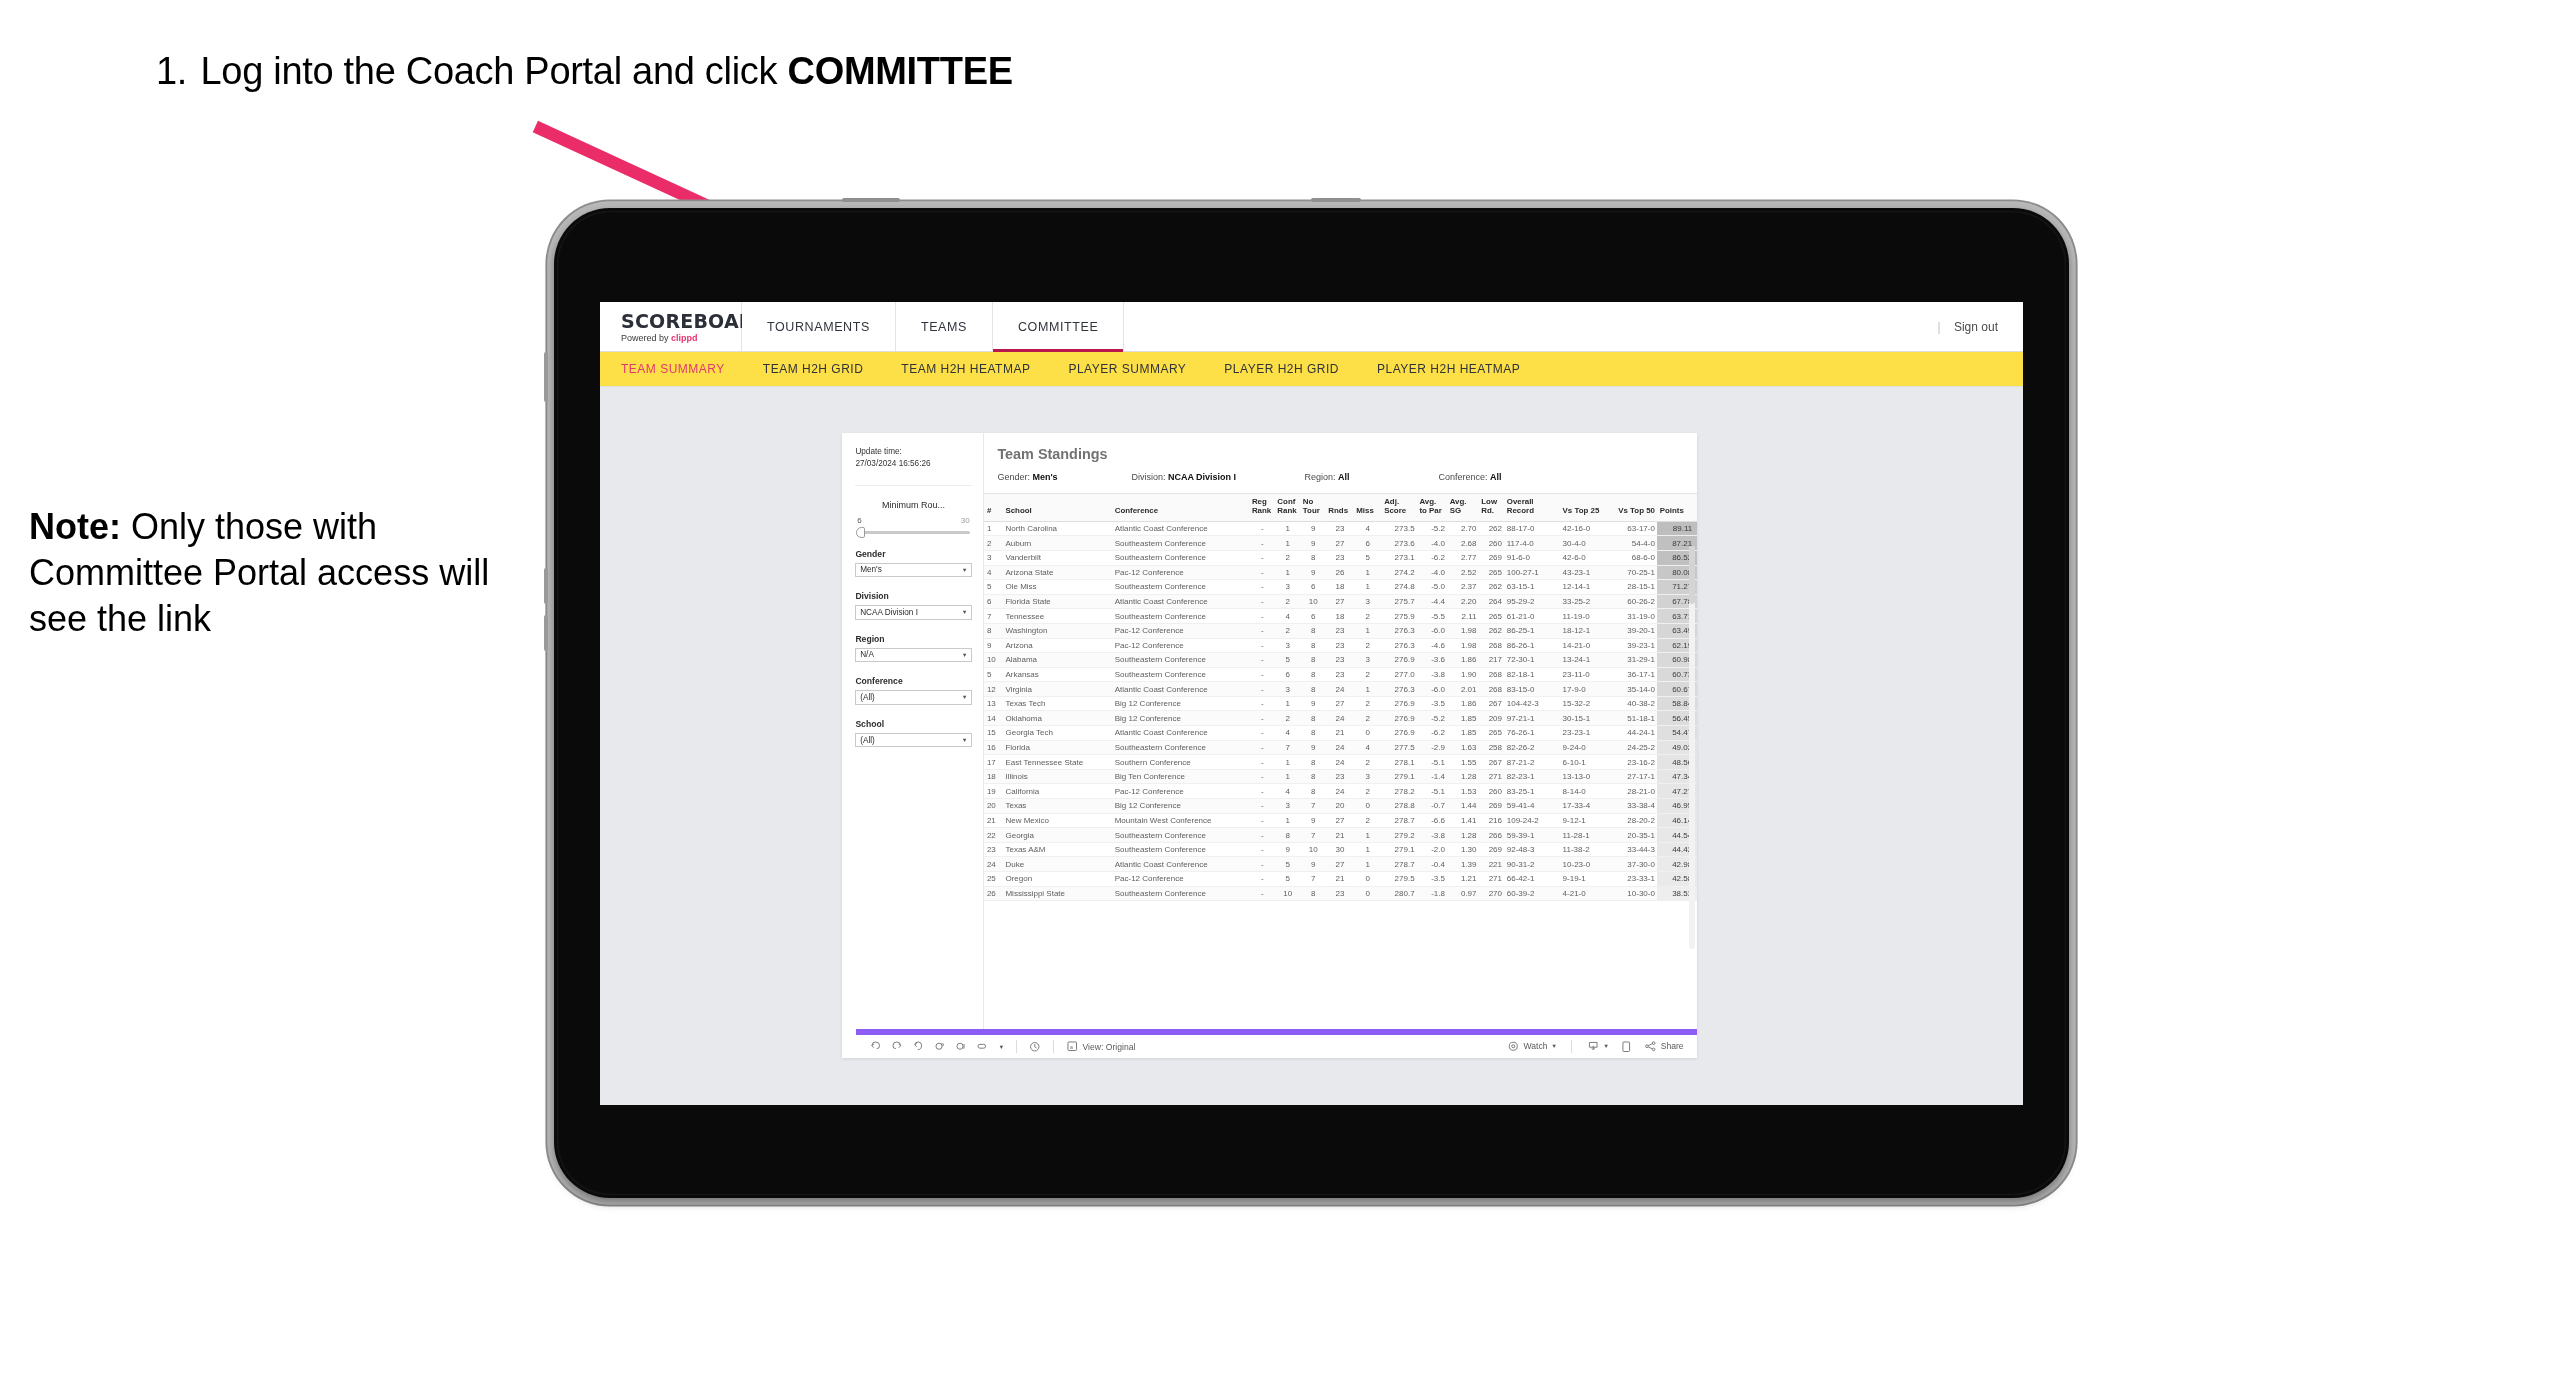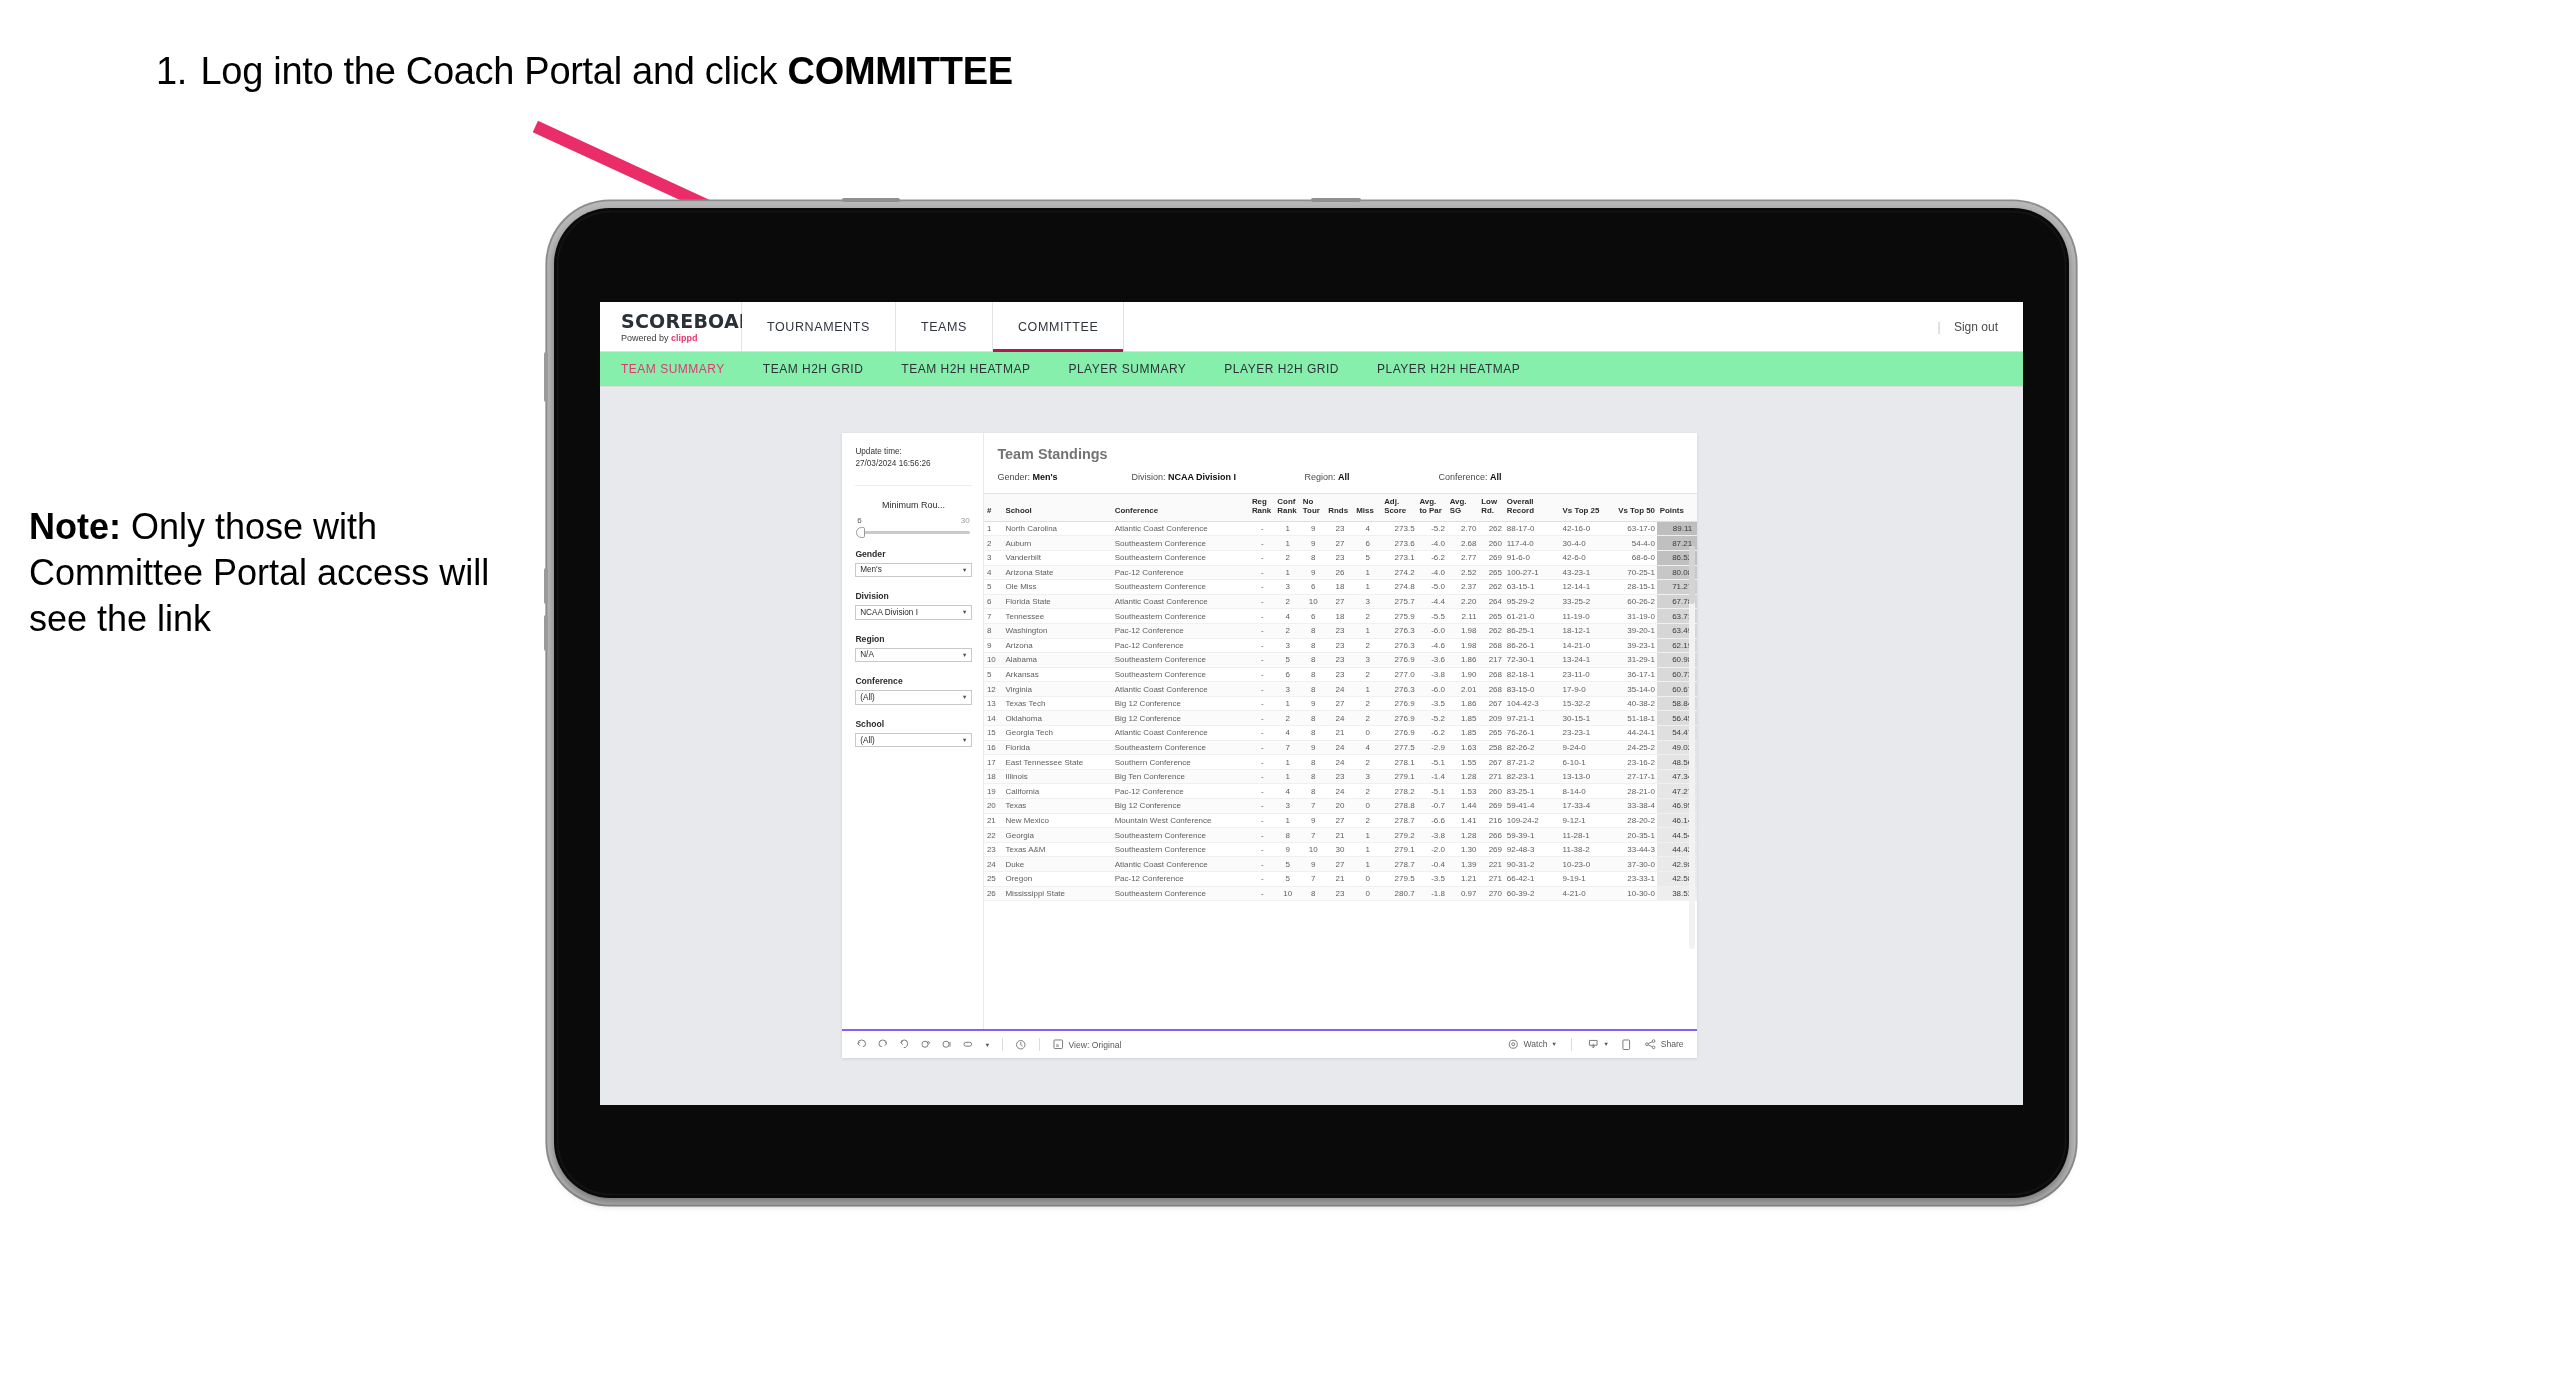--- a/index.html
+++ b/index.html
@@ -87,21 +87,21 @@
   }
   .header-right {
     margin-left:auto; display:flex; align-items:center; gap:13.4px;
     padding-right: 25px; font-size: 12px; color:#4a4a4a;
   }
   .hr-sep { color:#c4c4c4; }
   .signout { cursor:pointer; }
 
   
   .subnav {
-    height: 35px; background:#86efac; display:flex; align-items:center;
+    height: 35px; background:#fde047; display:flex; align-items:center;
     padding-left: 21px; gap: 38px; border-bottom:1px solid #dcdcdc;
   }
   .sub-item { font-size: 12px; letter-spacing:0.5px; color:#2f3238; cursor:pointer; }
   .sub-item.active { color:#e0396f; }
 
   
   .canvas { position:relative; height: calc(803px - 50px - 35px); background:#e8e9ec; }
   .viz {
     position:absolute; left: 242px; top: 46px; width: 855px; height: 625px;
     background:#fff; box-shadow: 0 1px 2.9px rgba(0,0,0,.10);
@@ -176,23 +176,23 @@
   .tbody-scroll { overflow:hidden; }
 
   .vscroll {
     position:absolute; right: 1.9px; top: 113px; width: 5.8px; height: 403px;
     background: #f2f2f3; border-radius:2.9px;
   }
   .vscroll .thumb { width:5.8px; height: 58px; background:#d3d4d6; border-radius:2.9px; }
 
   
   .toolbar {
-    height: 29px; border-top:2px solid #8b5cf6; background:#fff;
+    height: 29px; border-top:6px solid #8b5cf6; background:#fff;
     display:flex; align-items:center; padding: 0 13.4px; gap: 9px;
-    font-size: 8.6px; color:#5a5a5a;
+    font-size: 8.6px; color:#5a5a5a;margin-left:14px;
   }
   .tb-ico { width:12.5px; height:12.5px; display:inline-flex; align-items:center; justify-content:center; color:#6c6c6c; cursor:pointer; }
   .tb-sep { width:1px; height:13.4px; background:#dcdcdc; margin: 0 2.9px; }
   .tb-item { display:flex; align-items:center; gap:3.8px; cursor:pointer; }
   .tb-right { margin-left:auto; display:flex; align-items:center; gap:11.5px; }
   svg { display:block; }
 </style>
 </head>
 <body>
 

